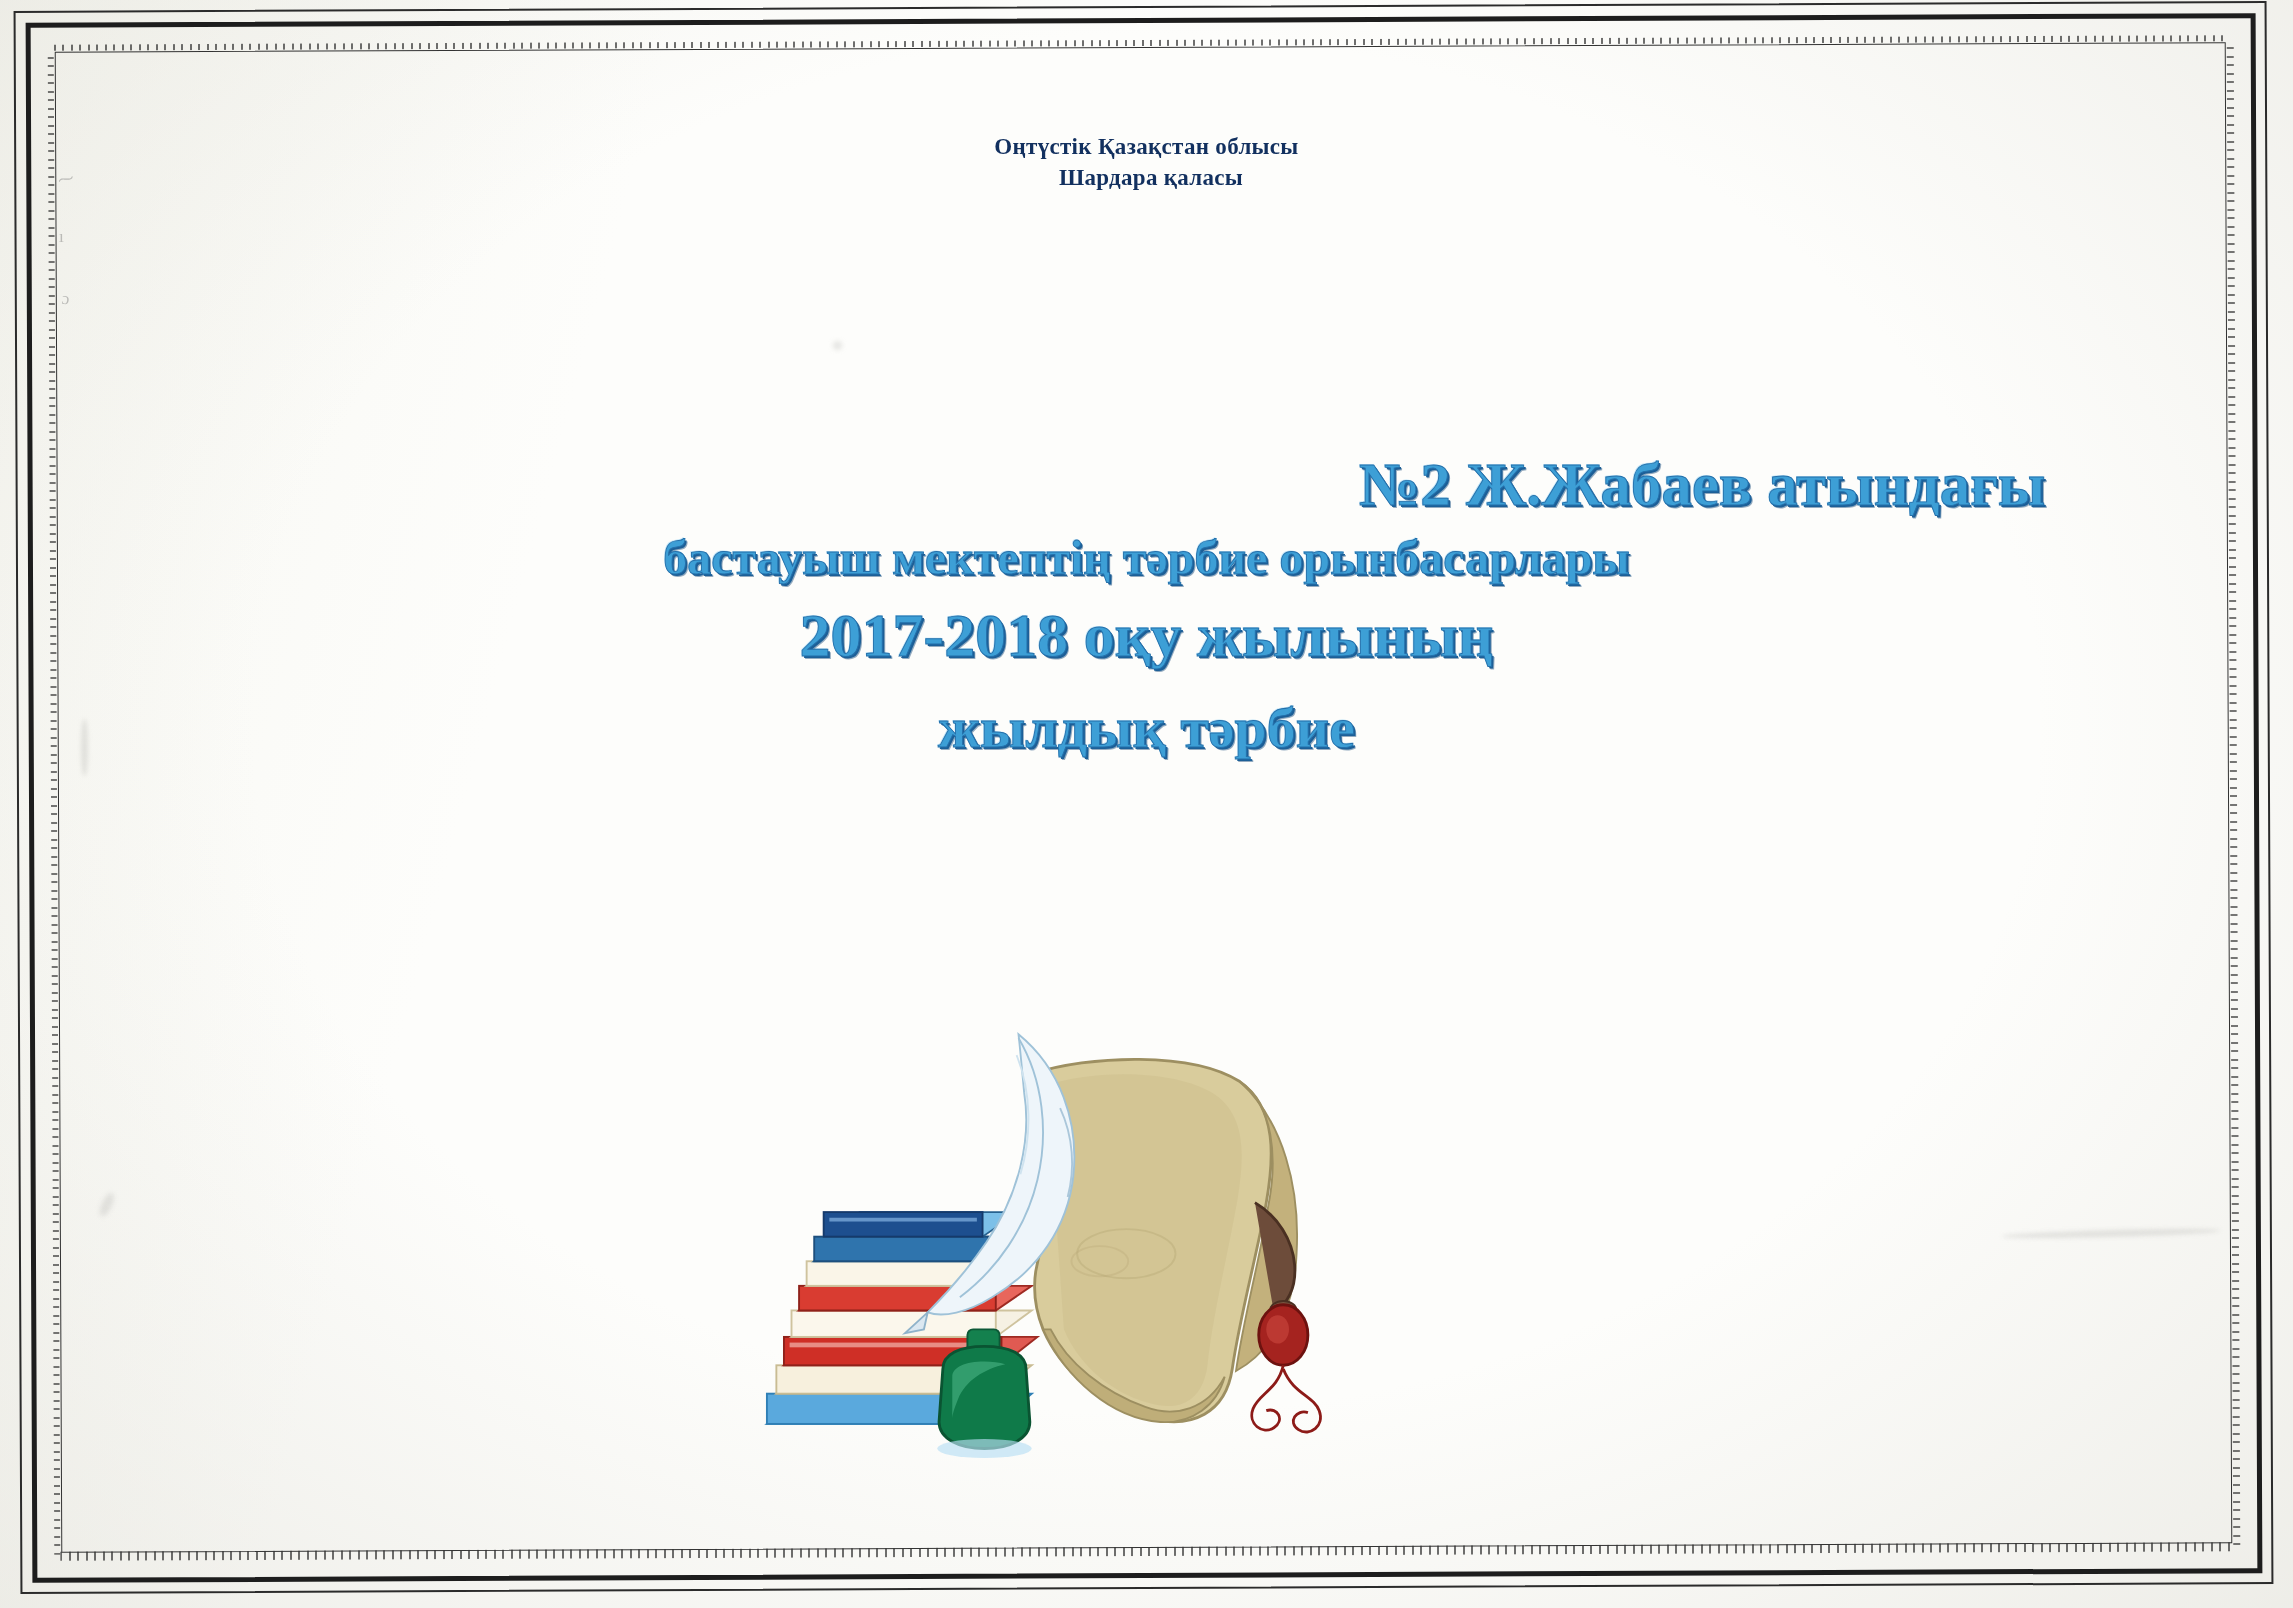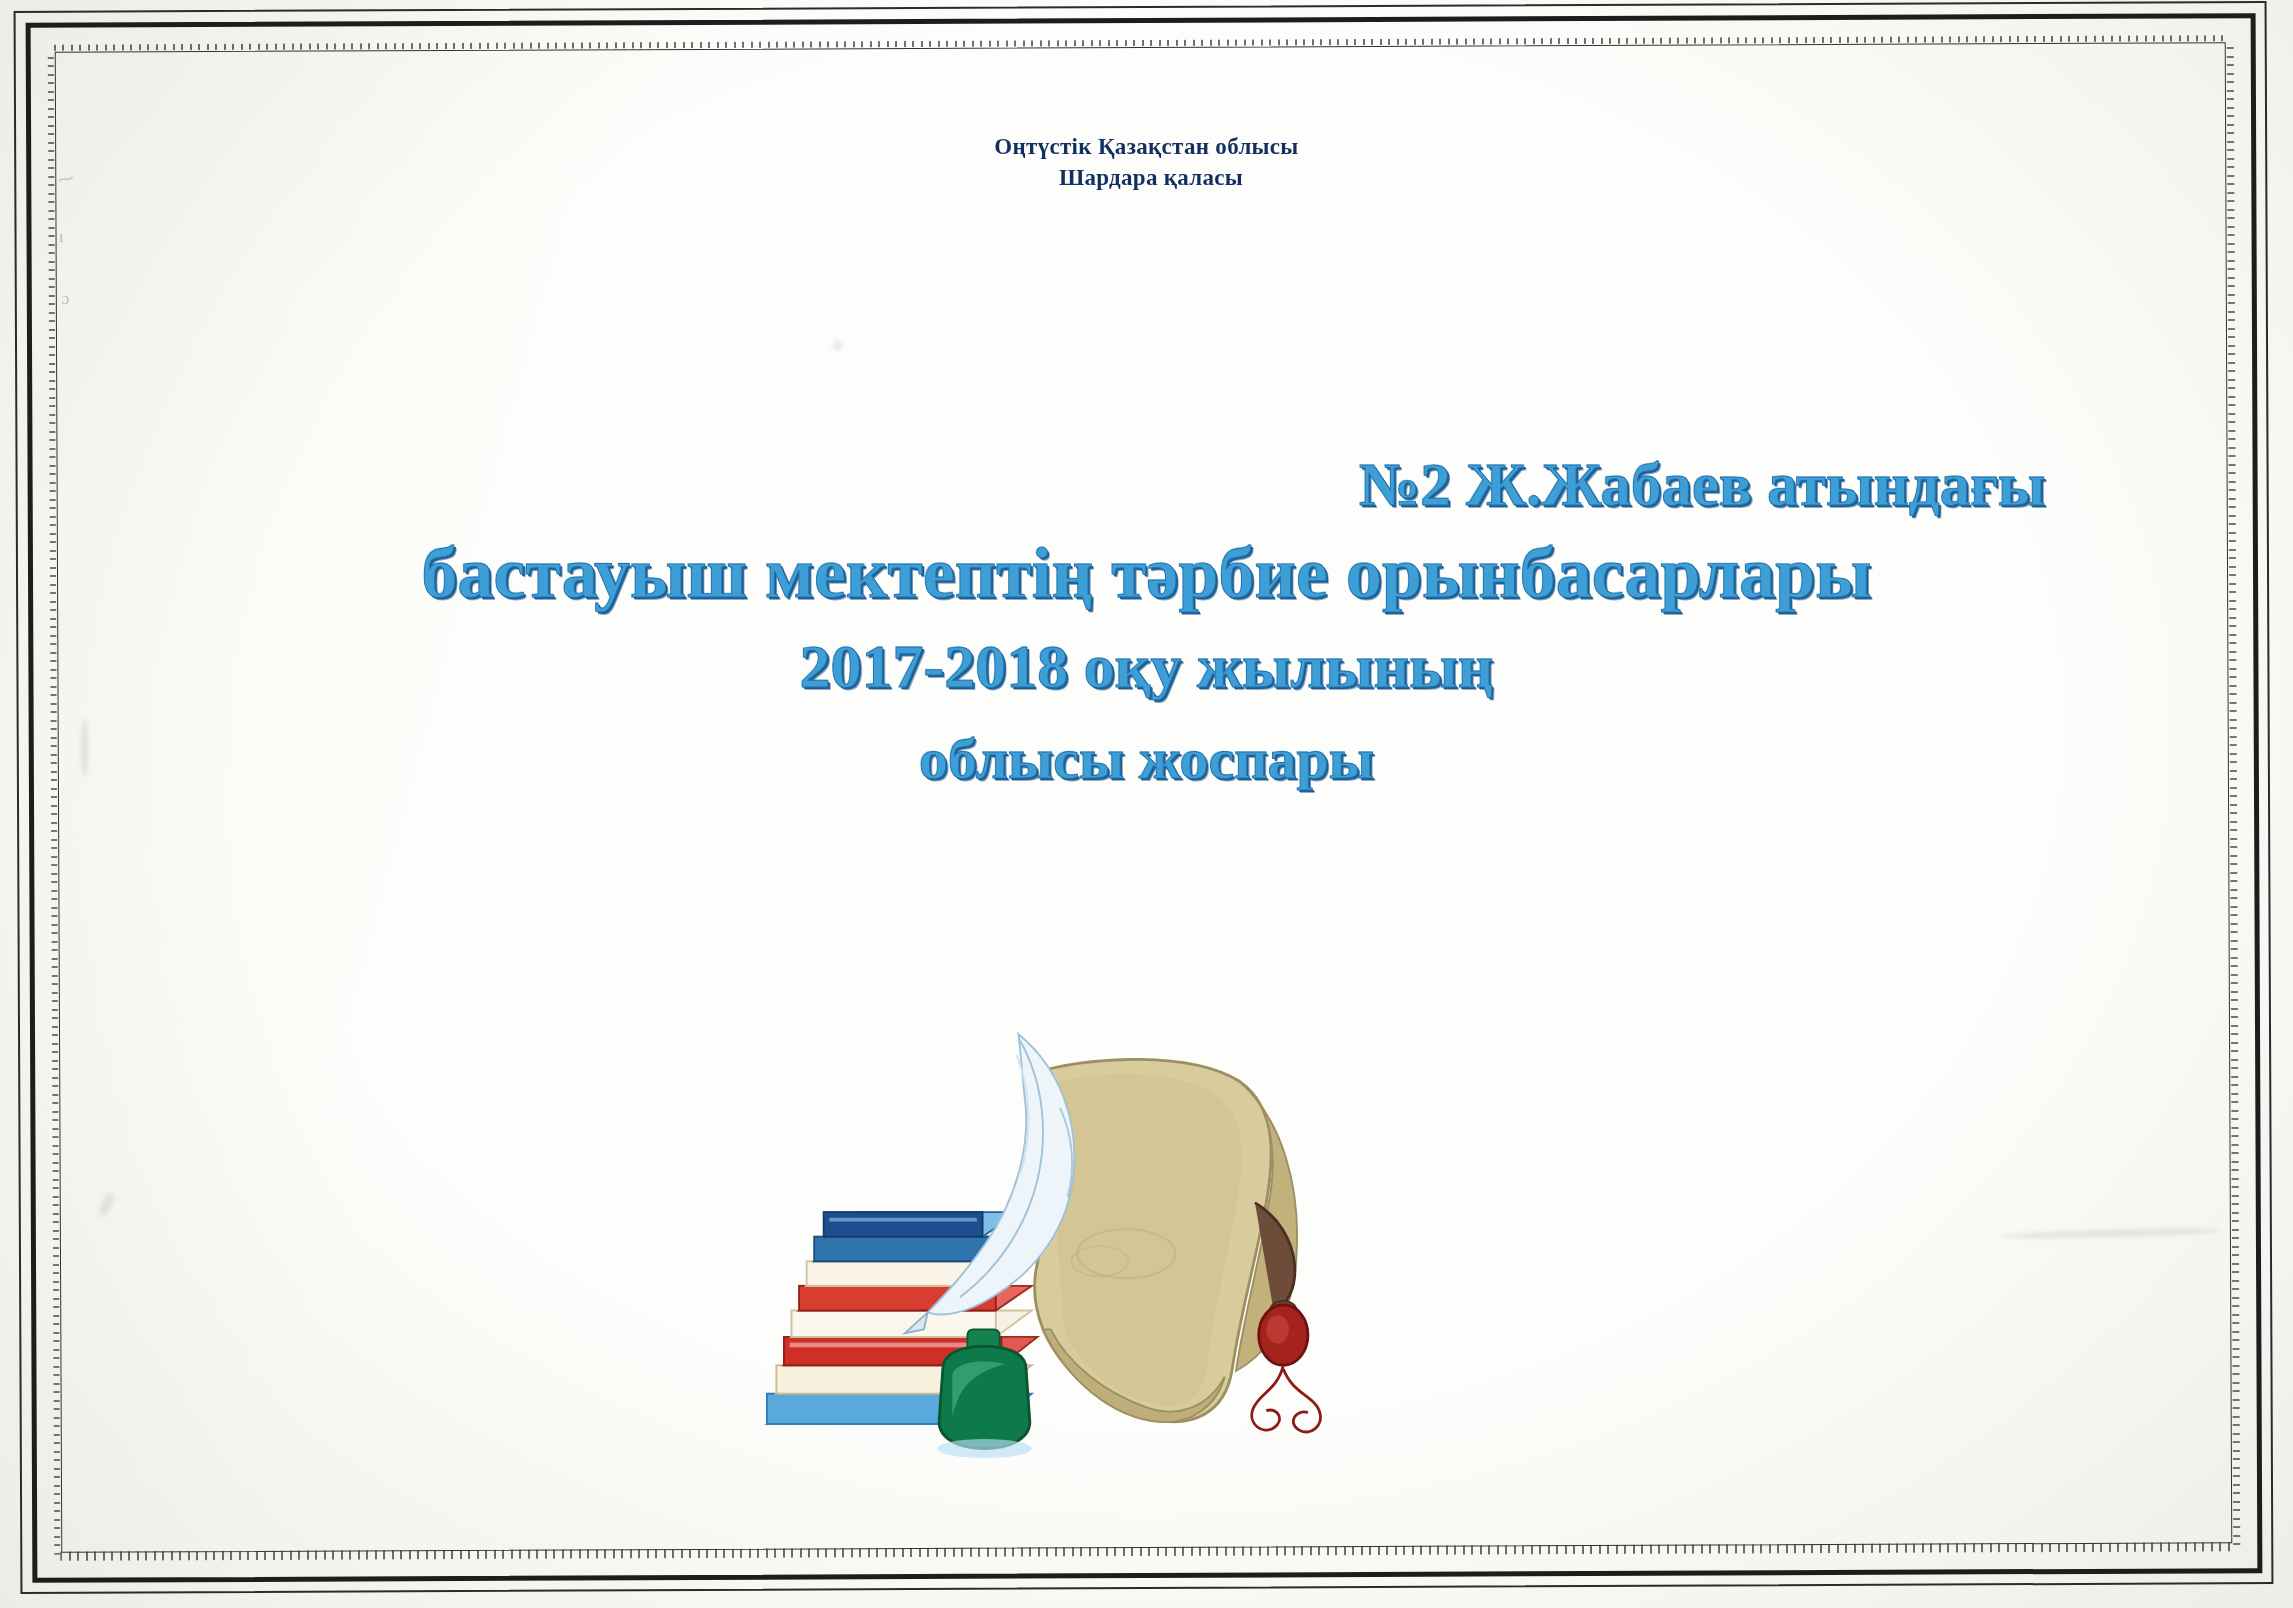--- a/index.html
+++ b/index.html
@@ -121,21 +121,21 @@
     line-height: 1.32;
     color: #3d9fd6;
     text-shadow:
        1.9px 1.9px 0 #1c5f97,
        2.8px 2.8px 0 rgba(20,70,120,0.45),
       -0.9px -0.9px 0 #bfe3f6;
     -webkit-text-stroke: 0.9px #2470ab;
   }
   .title .tline { display: block; white-space: nowrap; }
   .title .tline.l1 { font-size: 61px; text-align: right; }
-  .title .tline.l2 { font-size: 72px; }
+  .title .tline.l2 { font-size: 48px; }
   .title .tline.l3 { font-size: 58px; }
   .title .tline.l4 { font-size: 62px; margin-top: 5.7px; }
   .title .tline.l5 { font-size: 58px; margin-top: 13.2px; }
 
   
   .illustration {
     position: absolute;
     left: 748px;
     top: 1017px;
     width: 785px;
@@ -191,21 +191,21 @@
 
   <div class="header">
     <span>Оңтүстік Қазақстан облысы</span>
     <span class="line2">Шардара қаласы</span>
   </div>
 
   <div class="title">
     <span class="tline l1">№2 Ж.Жабаев атындағы</span>
     <span class="tline l2">бастауыш мектептің  тәрбие орынбасарлары</span>
     <span class="tline l4">2017-2018  оқу  жылының</span>
-    <span class="tline l5">облысы жоспары</span>
+    <span class="tline l5">жылдық тәрбие</span>
   </div>
 
   <div class="illustration">
     <svg viewBox="0 0 830 470" xmlns="http://www.w3.org/2000/svg">
 
       <g>
 
         <path d="M20 430 L60 398 L300 398 L262 430 Z" fill="#bfe0f2" stroke="#2f7fb5" stroke-width="2"></path>
         <rect x="20" y="398" width="242" height="32" fill="#5aa9dd" stroke="#2f7fb5" stroke-width="2"></rect>
 

